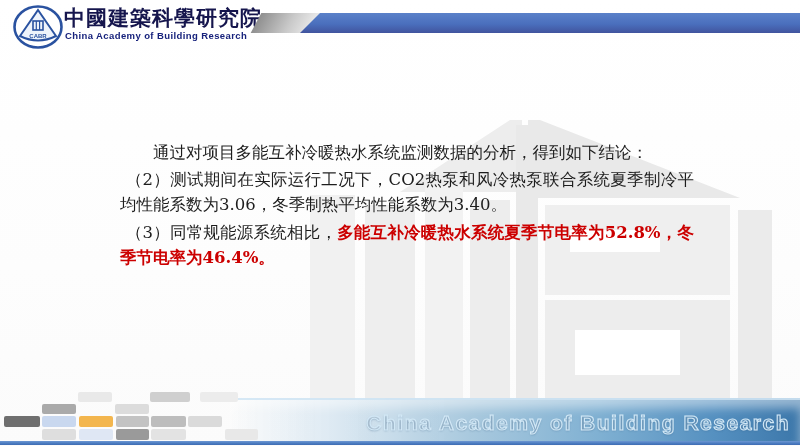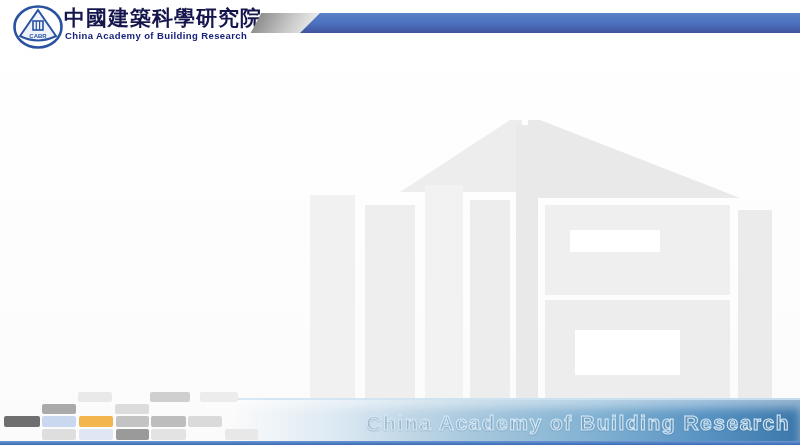--- a/index.html
+++ b/index.html
@@ -93,20 +93,23 @@
       <line x1="26.6" y1="16" x2="26.6" y2="25" stroke="#2a52a0" stroke-width="1.2"></line>
       <text x="25" y="32.5" text-anchor="middle" font-size="6" font-weight="bold" fill="#2a52a0" font-family="Liberation Sans, sans-serif">CABR</text>
     </svg>
     <div class="hdr-title-cn">中國建築科學研究院</div>
     <div class="hdr-title-en">China Academy of Building Research</div>
     <div class="hdr-gray"></div>
     <div class="hdr-blue"></div>
   </div>
 
   <div class="content">
+    <p class="intro">通过对项目多能互补冷暖热水系统监测数据的分析，得到如下结论：</p>
+    <p class="item">（2）测试期间在实际运行工况下，CO2热泵和风冷热泵联合系统夏季制冷平均性能系数为3.06，冬季制热平均性能系数为3.40。</p>
+    <p class="item"><span>（3）同常规能源系统相比，</span><span class="hl" id="hl-span" style="color: rgb(204, 0, 0);">多能互补冷暖热水系统夏季节电率为52.8%，冬季节电率为46.4%。</span></p>
   </div>
 
   <div class="f-band">
     <span class="f-band-text">China Academy of Building Research</span>
   </div>
   <div id="mosaic">
       <div class="tile" style="left: 78px; top: 392px; width: 34px; height: 10px; background: rgb(233, 233, 233);"></div>
       <div class="tile" style="left: 150px; top: 392px; width: 40px; height: 10px; background: rgb(207, 207, 207);"></div>
       <div class="tile" style="left: 200px; top: 392px; width: 38px; height: 10px; background: rgb(236, 236, 236);"></div>
       <div class="tile" style="left: 42px; top: 404px; width: 34px; height: 10px; background: rgb(170, 170, 170);"></div>

